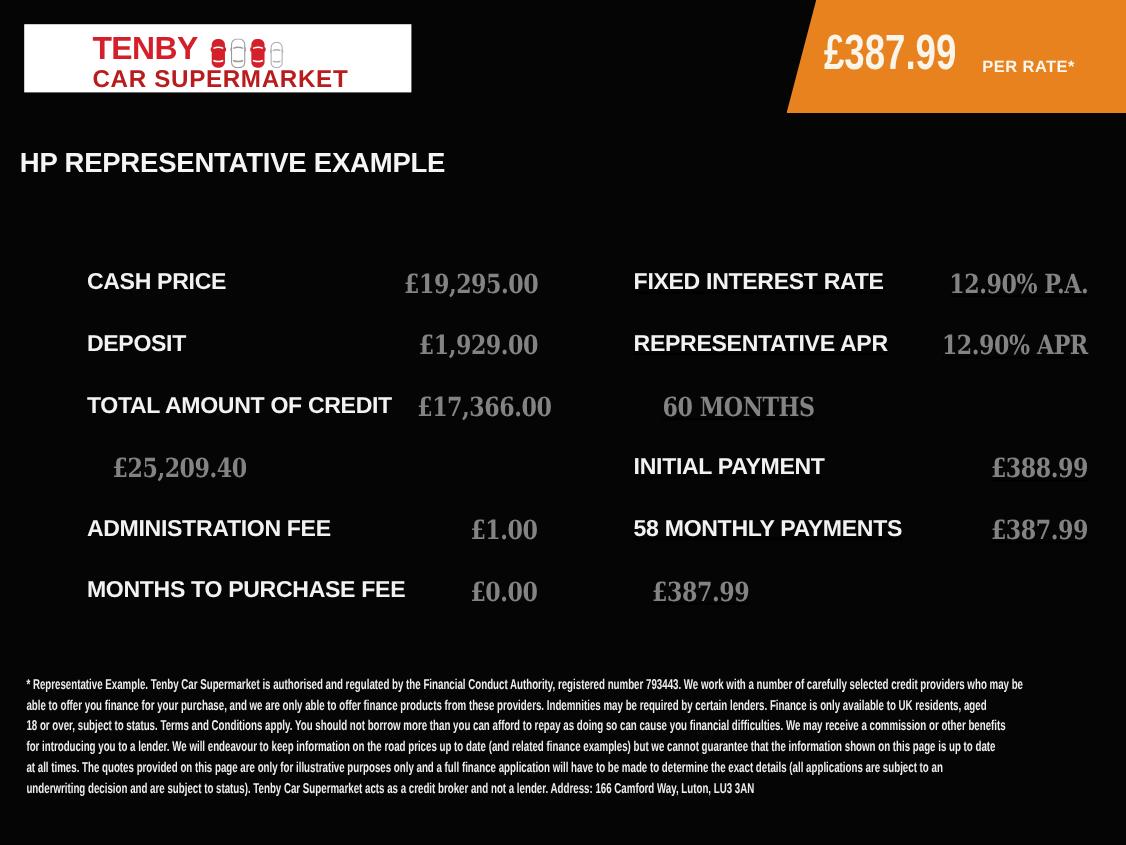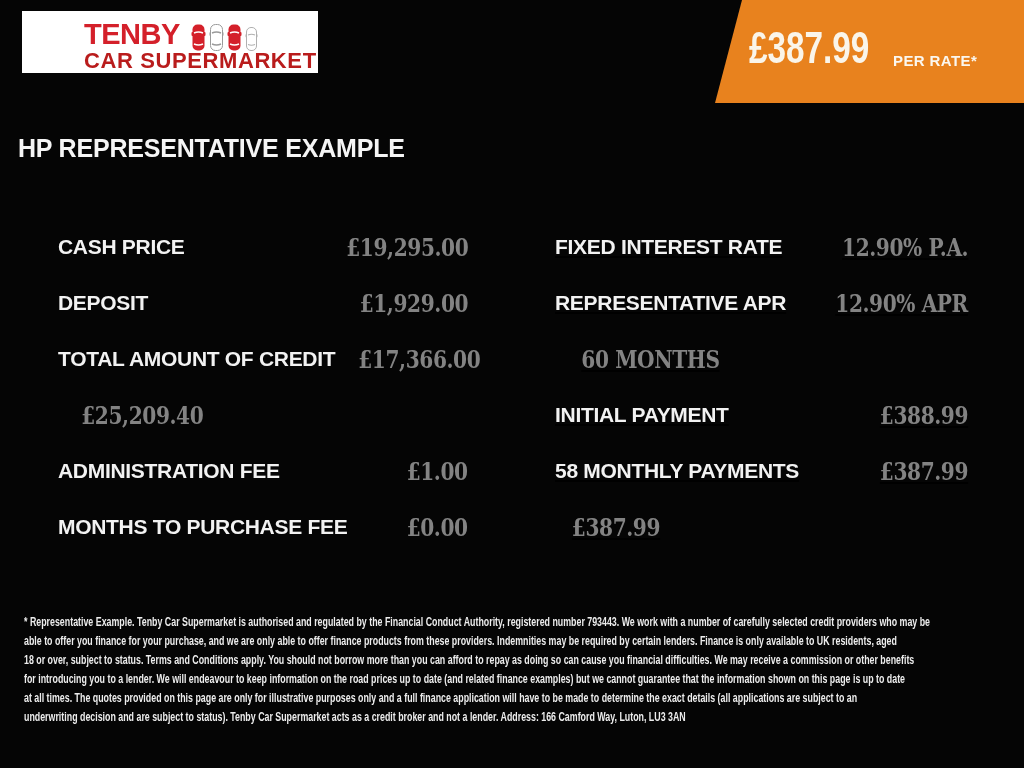--- a/index.html
+++ b/index.html
@@ -6,21 +6,21 @@
   html,body { width:1024px; height:768px; }
   body {
     position:relative;
     background:#050505;
     font-family:"Liberation Sans", sans-serif;
     overflow:hidden;
   }
 
   
   .logo-box {
-    position:absolute; left:22px; top:11px; width:296px; height:62px;
+    position:absolute; left:22px; top:22px; width:352px; height:62px;
     background:#ffffff;
   }
   .logo-brand {
     position:absolute; left:62px; top:7px;
     font-size:29px; font-weight:bold; letter-spacing:-0.5px;
     color:#d4202a; white-space:nowrap;
   }
   .logo-cars {
     position:absolute; left:169px; top:13px;
     display:flex; gap:3px; align-items:flex-end;
@@ -52,21 +52,21 @@
   }
 
   
   .heading {
     position:absolute; left:18px; top:134px;
     font-size:25px; font-weight:bold; letter-spacing:-0.2px;
     color:#f5f5f5; white-space:nowrap;
   }
 
   
-  .fin-col { position:absolute; top:219px; }
+  .fin-col { position:absolute; top:229px;margin-left:21px; }
   .fin-col.left  { left:58px;  width:410px; }
   .fin-col.right { left:555px; width:413px;text-decoration:underline; }
   .fin-row {
     height:56px; display:flex; justify-content:space-between; align-items:center;
   }
   .fin-label {
     font-size:21px; font-weight:bold; letter-spacing:-0.3px;
     color:#f2f2f2; white-space:nowrap;
   }
   .fin-value {

